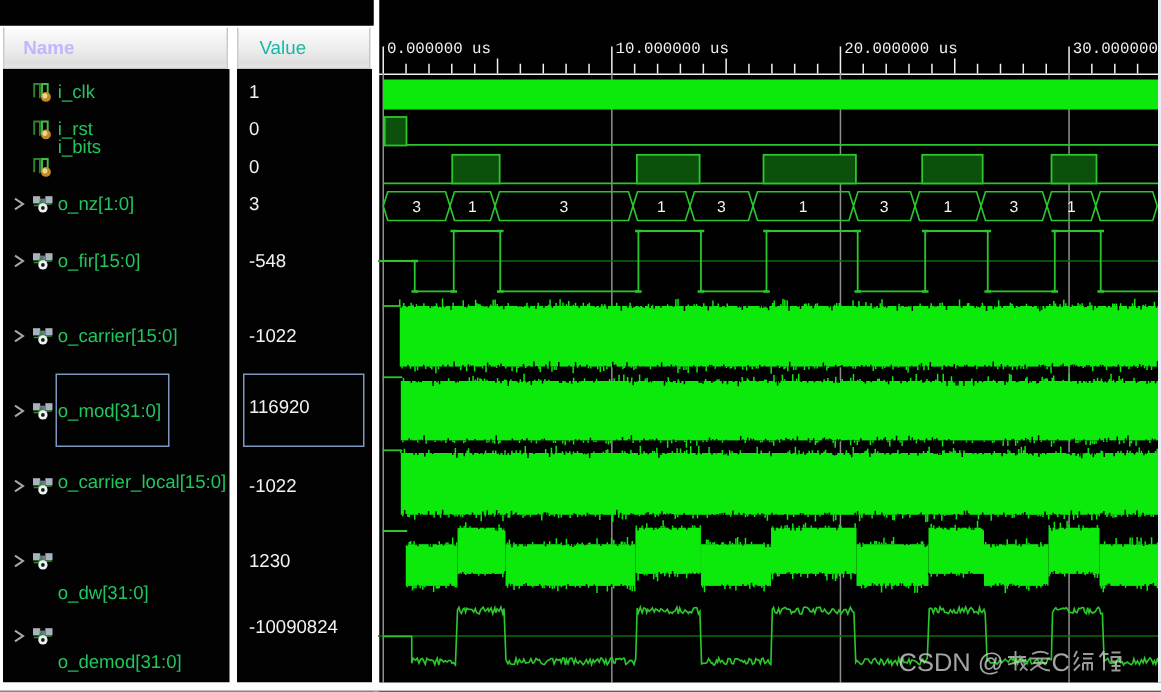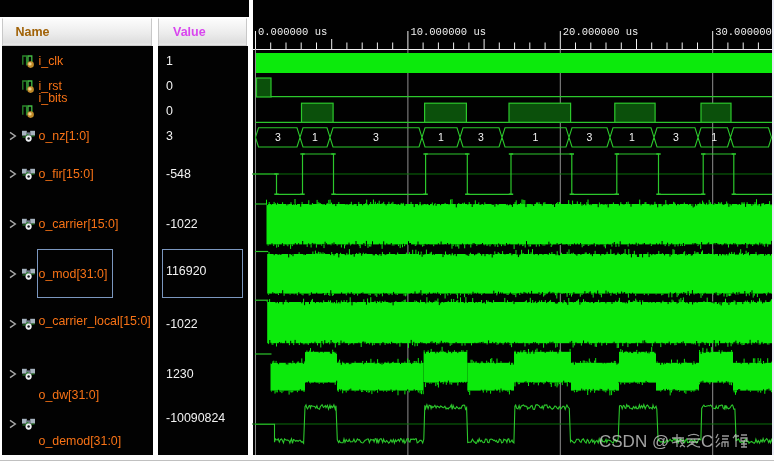--- a/index.html
+++ b/index.html
@@ -1,24 +1,24 @@
 <!DOCTYPE html>
 <html><head><meta charset="utf-8"><style>
 *{margin:0;padding:0;box-sizing:border-box}
 html,body{width:774px;height:461px;background:#010101;overflow:hidden;position:relative;font-family:"Liberation Sans",sans-serif}
 .abs{position:absolute}
-.nm{position:absolute;left:38.5px;font-size:12.4px;color:#f97316;white-space:nowrap}
+.nm{position:absolute;left:38.5px;font-size:12.4px;color:#22c55e;white-space:nowrap}
 .vl{position:absolute;left:166px;font-size:12.4px;color:#f2f2f2;white-space:nowrap}
 </style></head><body>
 <div class="abs" style="left:0;top:17px;width:252px;height:444px;background:#fff"></div>
 <div class="abs" style="left:248.5px;top:0;width:4px;height:461px;background:#fff"></div>
 <div class="abs" style="left:2px;top:17.5px;width:150px;height:28.5px;background:linear-gradient(#fcfcfc,#ececec 55%,#dedede 90%,#e8e8e8);border:1px solid #c8c8c8;border-top-color:#fff"></div>
 <div class="abs" style="left:158px;top:17.5px;width:88.5px;height:28.5px;background:linear-gradient(#fcfcfc,#ececec 55%,#dedede 90%,#e8e8e8);border:1px solid #c8c8c8;border-top-color:#fff"></div>
-<div class="abs" style="left:15.5px;top:25px;font-size:12.5px;font-weight:bold;color:#a16207">Name</div>
-<div class="abs" style="left:173px;top:25px;font-size:12.5px;font-weight:bold;color:#d946ef">Value</div>
+<div class="abs" style="left:15.5px;top:25px;font-size:12.5px;font-weight:bold;color:#c4b5fd">Name</div>
+<div class="abs" style="left:173px;top:25px;font-size:12.5px;font-weight:normal;color:#14b8a6">Value</div>
 <div class="abs" style="left:2px;top:46px;width:151px;height:409px;background:#020202"></div>
 <div class="abs" style="left:158px;top:46px;width:89.5px;height:409px;background:#020202"></div>
 <div class="abs" style="left:0;top:0;width:248.5px;height:17px;background:#010101"></div>
 <div class="abs" style="left:252.5px;top:0;width:521.5px;height:455px;background:#010101"></div>
 <svg class="abs" style="left:0;top:0" width="252" height="461">
     <path d="M22.8 64.8V56H26.6V64.8H27" stroke="#2b862b" stroke-width="1.3" fill="none"></path>
     <path d="M28 64.8V56H31.8V62" stroke="#44bb44" stroke-width="1.3" fill="none"></path>
     <circle cx="30.6" cy="64.6" r="3.3" fill="#c08a28"></circle>
     <circle cx="29.9" cy="63.9" r="1.7" fill="#f0d490"></circle>
     <path d="M22.8 89.8V81H26.6V89.8H27" stroke="#2b862b" stroke-width="1.3" fill="none"></path>

